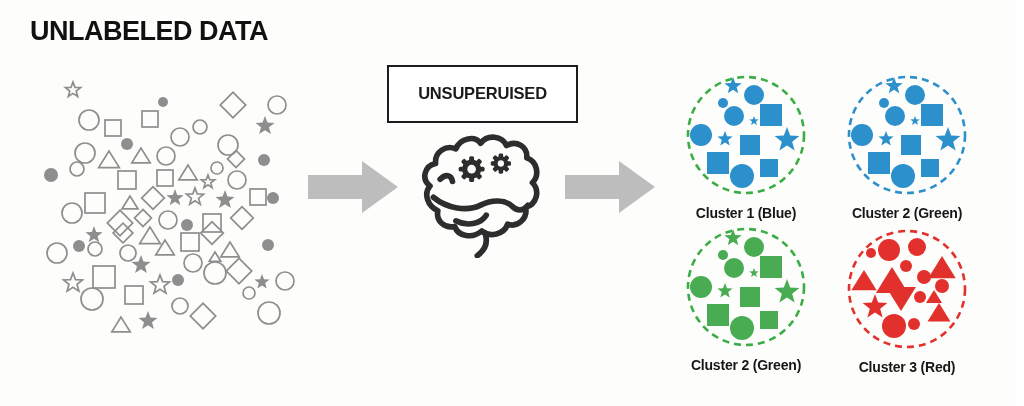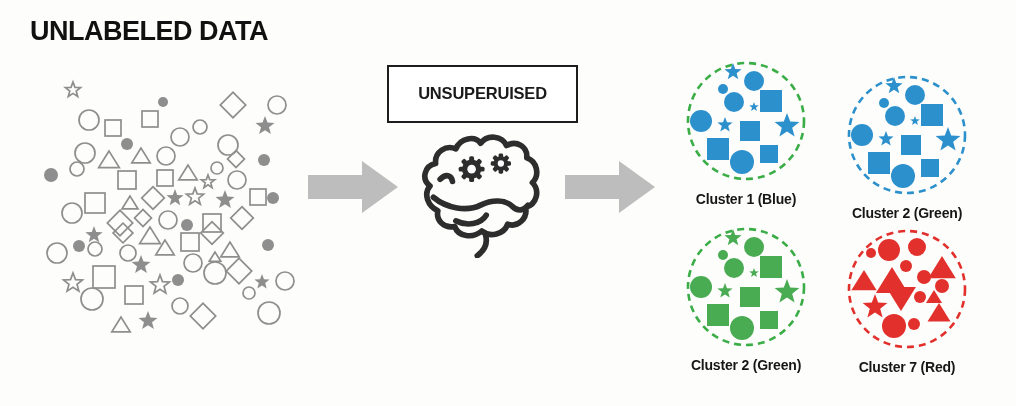--- a/index.html
+++ b/index.html
@@ -22,21 +22,21 @@
     background:#fff;border:2px solid #1d1d1d;box-sizing:border-box;
     display:flex;flex-direction:column;justify-content:center;
     text-align:center;
   }
   .algo-box span{
     display:block;font-size:16.5px;font-weight:700;line-height:1.28;
     color:#1a1a1a;letter-spacing:-0.2px;white-space:nowrap;
   }
   #brain-svg{position:absolute;left:410px;top:132px;}
   .cluster{position:absolute;width:130px;}
-  #cluster-0{left:681px;top:56px;}
+  #cluster-0{left:681px;top:70px;}
   #cluster-1{left:842px;top:70px;}
   #cluster-2{left:681px;top:222px;}
   #cluster-3{left:842px;top:224px;}
   .cluster-label{
     margin-top:1px;text-align:center;font-size:14px;font-weight:700;
     color:#161616;letter-spacing:-0.2px;white-space:nowrap;
   }
 </style>
 </head>
 <body>
@@ -251,16 +251,16 @@
         <circle cx="82" cy="53" r="7" fill="#e2312d"></circle>
         <circle cx="100" cy="62" r="7" fill="#e2312d"></circle>
         <polygon points="59,87 44.05,62.95 73.95,62.95" fill="#e2312d"></polygon>
         <circle cx="78" cy="73" r="6" fill="#e2312d"></circle>
         <polygon points="92,66 83.95,78.95 100.05,78.95" fill="#e2312d"></polygon>
         <polygon points="33.0,70.0 36.2,78.6 45.4,79.0 38.2,84.7 40.6,93.5 33.0,88.5 25.4,93.5 27.8,84.7 20.6,79.0 29.8,78.6" fill="#e2312d"></polygon>
         <polygon points="97,79 85.5,97.5 108.5,97.5" fill="#e2312d"></polygon>
         <circle cx="52" cy="102" r="12" fill="#e2312d"></circle>
         <circle cx="72" cy="100" r="6" fill="#e2312d"></circle>
       </svg>
-    <div class="cluster-label">Cluster 7 (Red)</div>
+    <div class="cluster-label">Cluster 3 (Red)</div>
   </div>
 
 </div>
 
 </body></html>

